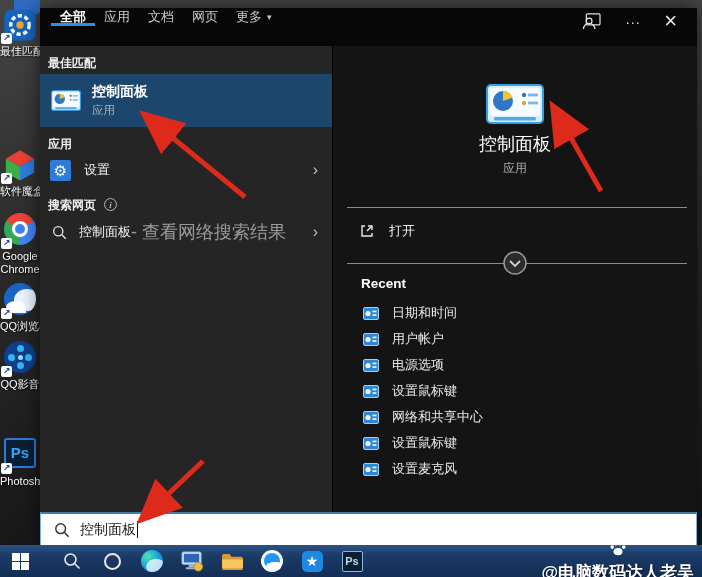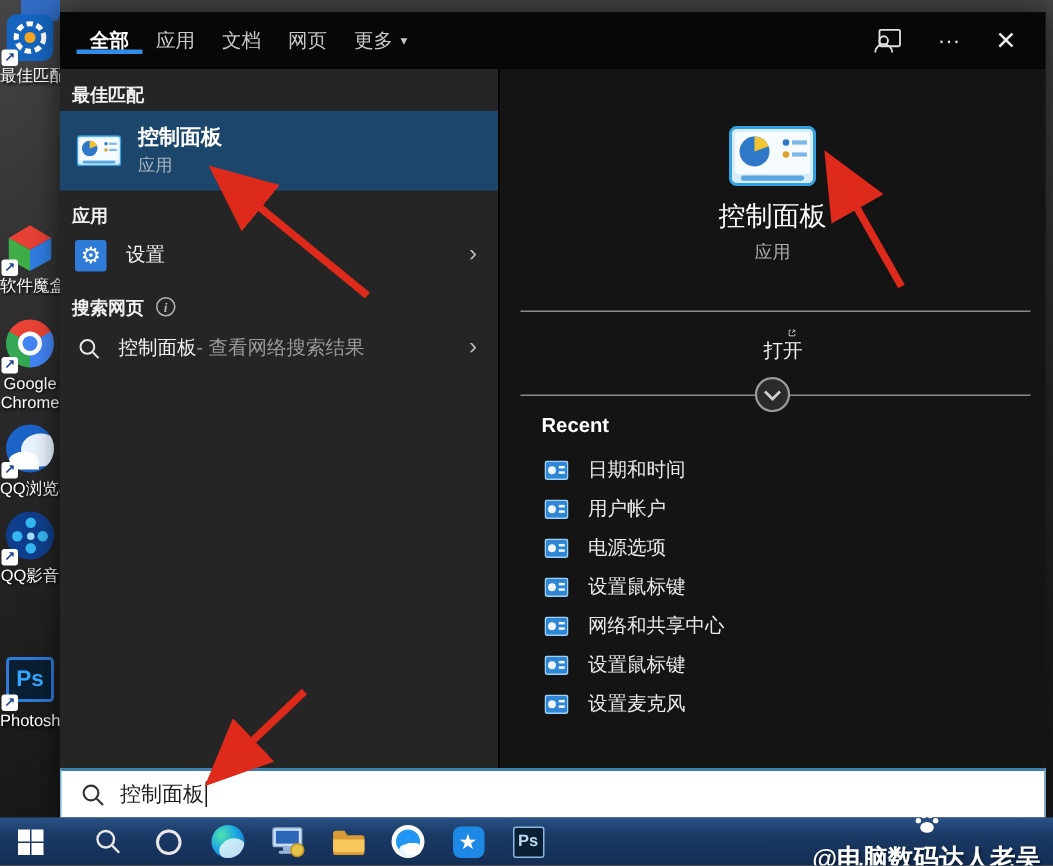--- a/index.html
+++ b/index.html
@@ -47,21 +47,21 @@
   .qqplayer-ball i:nth-child(5){left:13.5px;top:13.5px;width:5px;height:5px;background:#9fdcff}
 
   .ps-tile { width:32px; height:30px; margin:2px auto; background:#0a1f33; border:2px solid #2f7bd8;
     border-radius:3px; color:#31a8ff; font-weight:bold; font-size:15px; line-height:26px; text-align:center; }
 
   
   .window { position:absolute; left:40px; top:8px; width:657px; height:537px;
     background:#232323; box-shadow:0 0 18px rgba(0,0,0,.6); }
 
   .tabbar { position:absolute; left:0; top:0; width:100%; height:38px; background:#070707;
-    display:flex; align-items:center; padding-left:20px; }
+    display:flex; align-items:flex-start; padding-left:20px; }
   .tab { position:relative; display:flex; align-items:center; margin-right:18px;
     font-size:13px; color:#c9c9c9; cursor:default; }
   .tab.selected { color:#fff; font-weight:bold; }
   .tab.selected::after { content:""; position:absolute; left:-9px; right:-9px; bottom:0;
     height:3px; background:#2f8ce8; }
   .tab .dd { font-size:9px; margin-left:5px; color:#c9c9c9; }
   .tabbar-right { margin-left:auto; display:flex; align-items:center; gap:24px; padding-right:20px; }
   .tb-ico { color:#ddd; font-size:15px; line-height:1; }
   .tb-close { font-size:22px; color:#eee; }
 
@@ -74,33 +74,33 @@
   .best-title { font-size:14px; font-weight:bold; color:#fff; }
   .best-sub { font-size:11.5px; color:#a9b4bd; margin-top:2px; }
   .settings-row { top:107px; height:34px; }
   .gear-tile { margin-left:10px; width:21px; height:21px; background:#2f7bd8; color:#fff;
     font-size:15px; line-height:21px; text-align:center; border-radius:2px; }
   .row-label { margin-left:13px; font-size:13px; color:#f2f2f2; }
   .chev { position:absolute; right:14px; color:#bdbdbd; font-size:16px; }
   .web-row { top:170px; height:32px; }
   .mag-ico { margin-left:12px; color:#e8e8e8; }
   .web-query { margin-left:12px; font-size:13px; color:#f2f2f2; }
-  .web-suffix { font-size:13px; color:#9a9a9a; }
+  .web-suffix { font-size:18px; color:#9a9a9a; }
   .info-badge { display:inline-block; margin-left:8px; width:13px; height:13px; border:1px solid #b5b5b5;
     border-radius:50%; color:#b5b5b5; font-size:9px; line-height:12px; text-align:center;
     font-style:italic; font-family:"Liberation Serif",serif; vertical-align:1px; }
 
   .right-panel { position:absolute; left:292px; right:0; top:38px; bottom:33px; background:#141414;
     border-left:1px solid #000; }
   .hero-ico { position:absolute; top:38px; left:50%; transform:translateX(-50%); }
   .hero-title { position:absolute; top:86px; width:100%; text-align:center; font-size:18px; color:#fff; }
   .hero-sub { position:absolute; top:114px; width:100%; text-align:center; font-size:12px; color:#adadad; }
   .divider { position:absolute; left:14px; right:10px; height:1px; background:#8a8a8a; }
   .div1 { top:161px; } .div2 { top:217px; }
-  .open-row { position:absolute; left:0; top:173px; height:24px; width:100%; display:flex; align-items:center;flex-direction:column; }
+  .open-row { position:absolute; left:0; top:173px; height:24px; width:100%; display:flex; align-items:center; }
   .open-ico { margin-left:26px; }
   .open-lbl { margin-left:14px; font-size:13px; color:#f2f2f2; }
   .chev-circle { position:absolute; top:205px; left:50%; transform:translateX(-50%); }
   .recent-hdr { position:absolute; left:28px; top:230px; font-size:13.5px; font-weight:bold; color:#fff; }
   .recent-list { position:absolute; left:0; top:254px; width:100%; list-style:none; }
   .recent-list li { height:26px; display:flex; align-items:center; }
   .recent-list .ri { margin-left:30px; }
   .recent-list .rl { margin-left:13px; font-size:13px; color:#eaeaea; }
 
   

